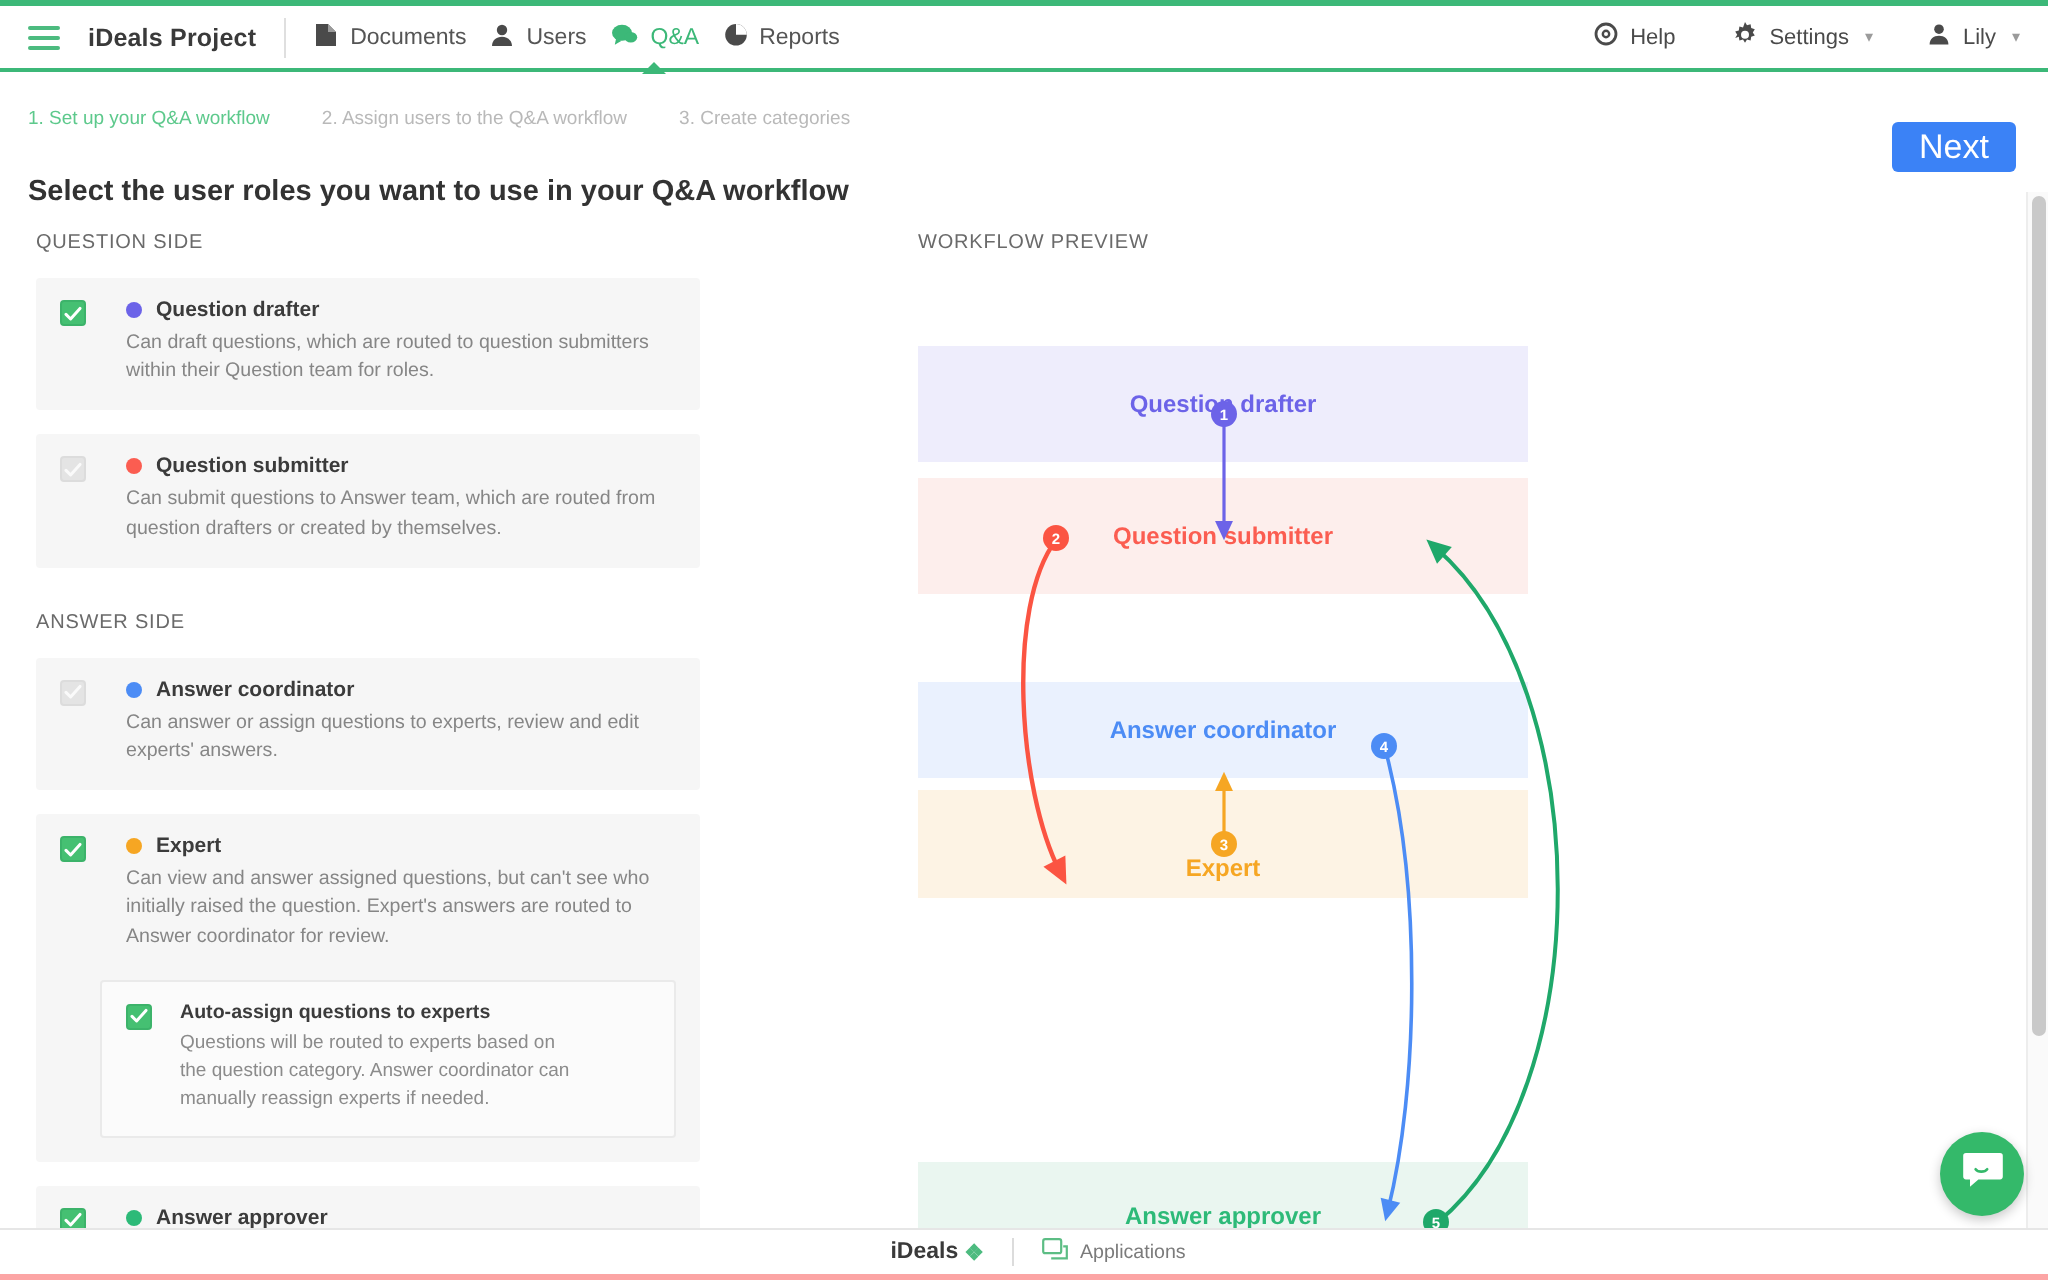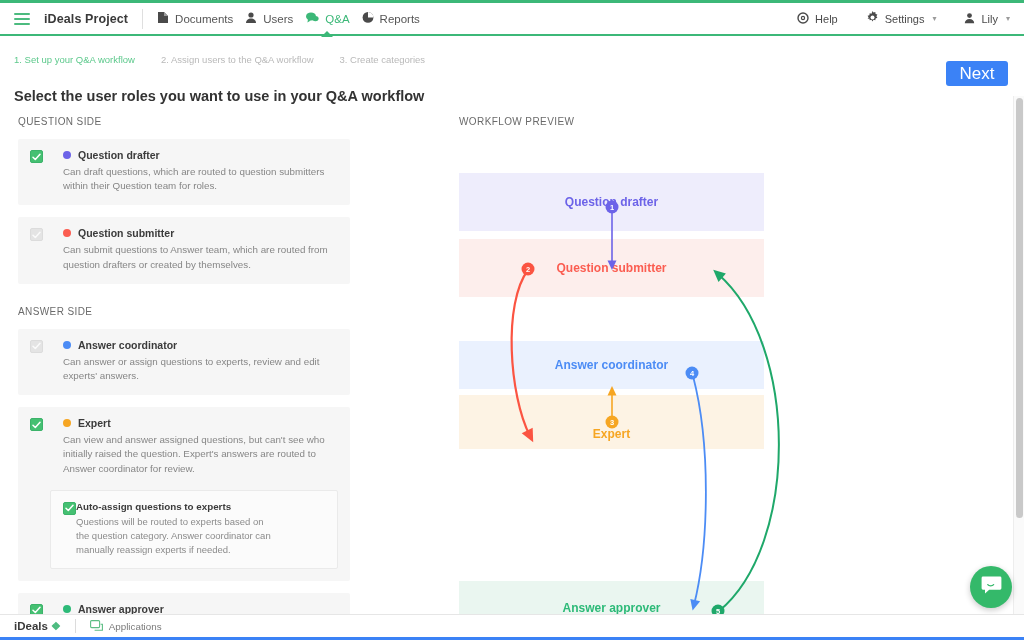--- a/index.html
+++ b/index.html
@@ -65,38 +65,38 @@
   .card-body { margin-left: 20px; }
   .role-line { display: flex; align-items: center; gap: 7px; }
   .dot { width: 8px; height: 8px; border-radius: 50%; flex: 0 0 8px; }
   .role-name { font-size: 10.5px; font-weight: bold; color: #3b3b3b; }
   .role-desc { font-size: 9.8px; color: #868686; line-height: 1.45; margin-top: 4px; max-width: 280px; }
 
   .subcard {
     margin: 14px 0 0 20px; background: #fbfbfb; border: 1px solid #eaeaea;
     border-radius: 2px; padding: 10px 12px; display: flex; align-items: flex-start;
   }
-  .subcard .sub-body { }
+  .subcard .sub-body { margin-left: 14px; }
   .sub-title { font-size: 9.8px; font-weight: bold; color: #3b3b3b; }
   .sub-desc { font-size: 9.5px; color: #8b8b8b; line-height: 1.5; margin-top: 3px; max-width: 200px; }
 
   
   .preview-stage { position: relative; width: 545px; height: 500px; margin-top: 18px; }
   .band { position: absolute; left: 0; width: 305px; display: flex; align-items: center; justify-content: center; }
   .band-label { font-size: 12px; font-weight: bold; }
 
   
   .scroll-track { position: absolute; top: 96px; right: 0; width: 11px; height: 521px; background: #fafafa; border-left: 1px solid #ededed; }
   .scroll-thumb { position: absolute; top: 2px; left: 2px; width: 7px; height: 420px; background: #c9c9c9; border-radius: 4px; cursor: pointer; }
 
   
   .bottom-bar {
     position: absolute; bottom: 0; left: 0; width: 1024px; height: 26px;
-    background: #fff; border-top: 1px solid #e6e6e6; border-bottom: 3px solid #3b82f6;
-    display: flex; align-items: center;
+    background: #fff; border-top: 1px solid #e6e6e6; border-bottom: 3px solid #fca5a5;
+    display: flex; align-items: center; justify-content: center;
   }
   .ideals-logo { margin-left: 14px; font-size: 11.5px; font-weight: bold; color: #3a3a3a; display: flex; align-items: center; gap: 3px; }
   .logo-mark { color: #4cbb7f; font-size: 11px; }
   .bb-sep { width: 1px; height: 14px; background: #dcdcdc; margin: 0 14px; }
   .bb-item { display: flex; align-items: center; gap: 6px; font-size: 9.8px; color: #7b7b7b; cursor: pointer; }
 
   
   .chat-fab {
     position: absolute; right: 12px; bottom: 32px; width: 42px; height: 42px;
     border-radius: 50%; background: #34b96a; display: flex; align-items: center; justify-content: center;

